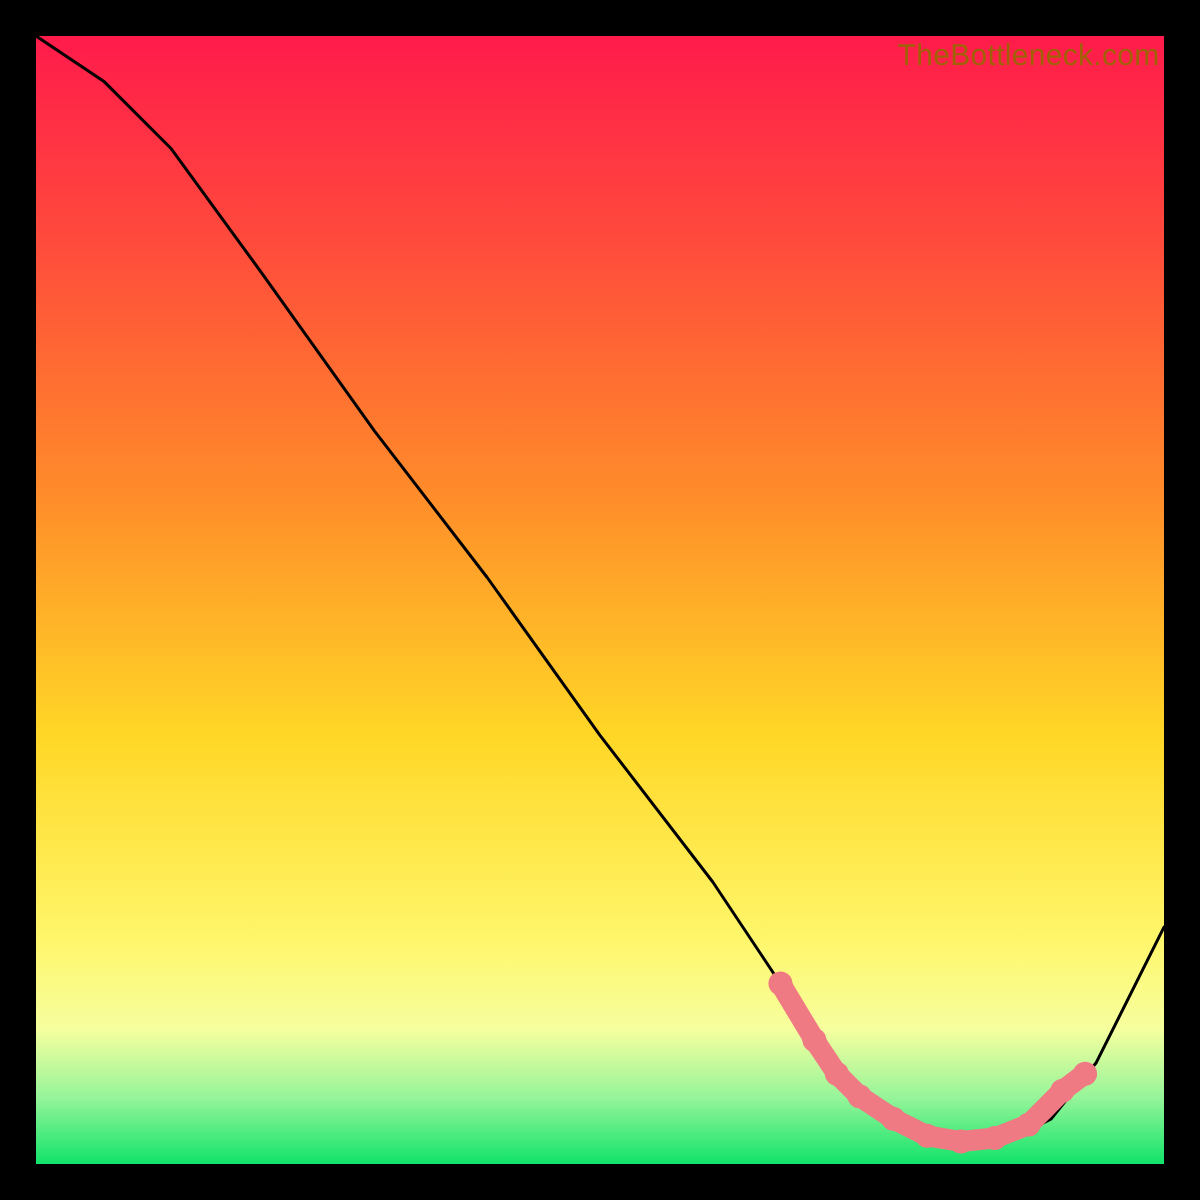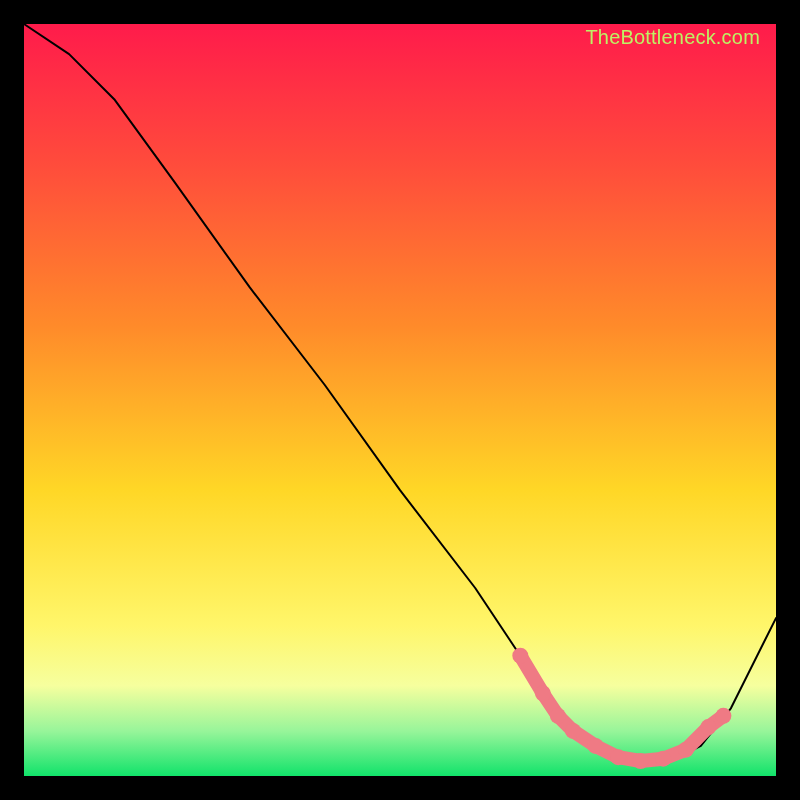--- a/index.html
+++ b/index.html
@@ -34,22 +34,22 @@
       #ffd726 62%,
       #fff66a 80%,
       #f6ff9e 88%,
       #98f59a 94%,
       #11e36a 100%
     );
   }
   .watermark {
     position: absolute;
     top: 2px;
-    right: 16px;
-    color: #bef264;
+    right: 3px;
+    color: #a16207;
     font-size: 20px;
     letter-spacing: 0.2px;
     font-weight: 500;
     user-select: none;
   }
   svg.plot {
     position: absolute;
     left: 0;
     top: 0;
     width: 752px;

